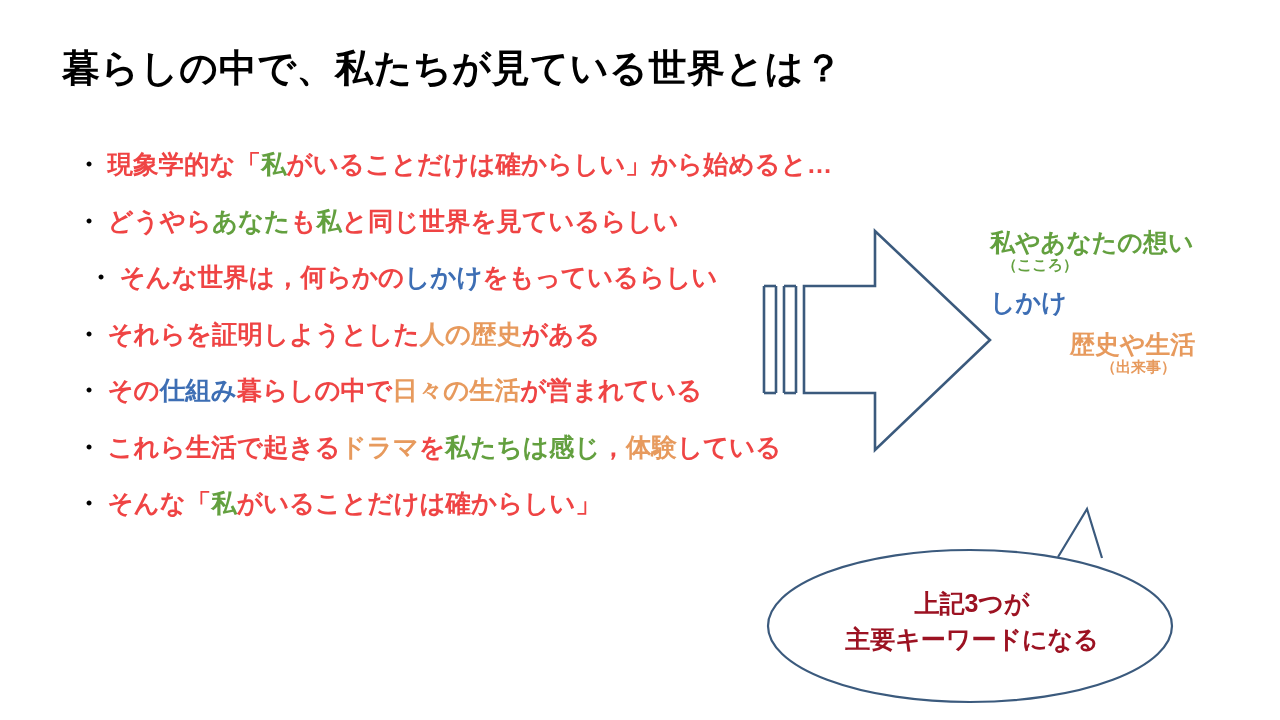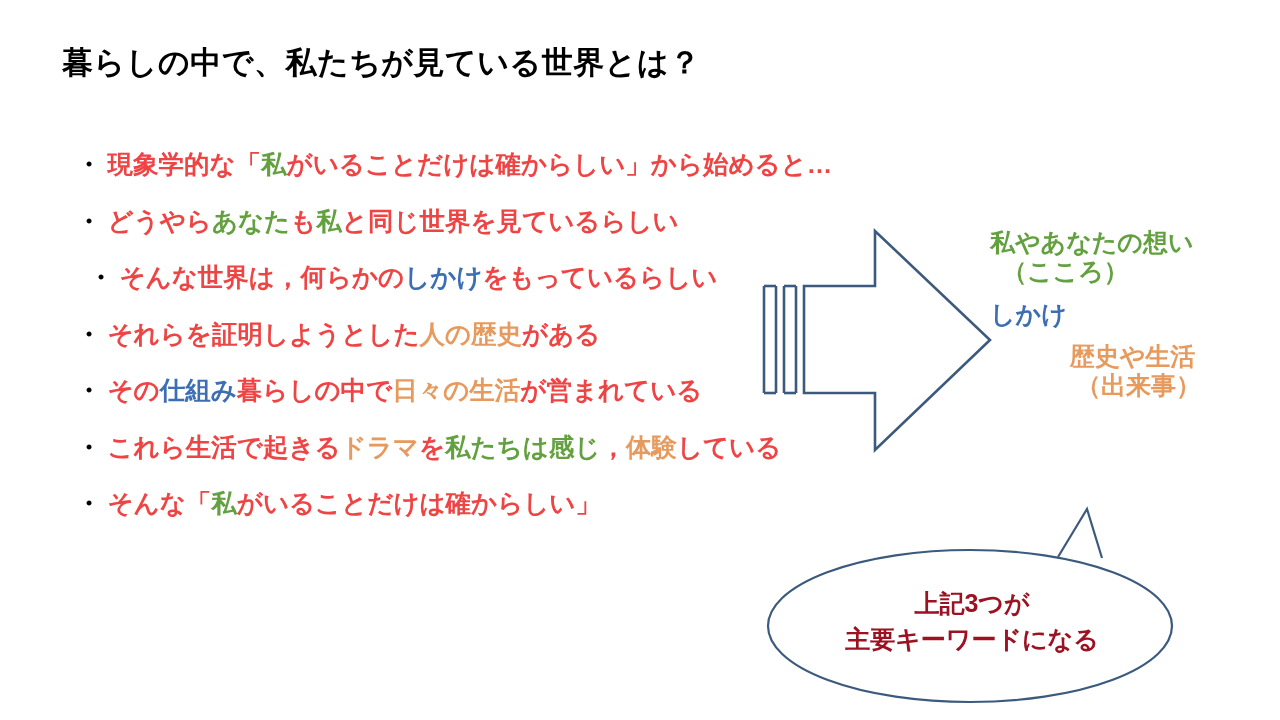--- a/index.html
+++ b/index.html
@@ -22,27 +22,26 @@
     width: 1280px;
     height: 720px;
     background: #ffffff;
   }
 
   
   #slide-title {
     position: absolute;
     left: 62px;
     top: 47px;
-    font-size: 31px;
+    font-size: 38px;
     font-weight: bold;
     letter-spacing: 0.5px;
     color: #000000;
     white-space: nowrap;
     line-height: 1.15;
-    font-family: Liberation Mono, monospace;
   }
 
   
   #bullet-list {
     position: absolute;
     left: 76px;
     top: 150px;
     width: 790px;
   }
   .bullet-row {
@@ -75,21 +74,21 @@
     width: 285px;
   }
   .kw-block { margin-bottom: 14px; }
   .kw-main {
     font-size: 25px;
     font-weight: bold;
     line-height: 1.12;
     white-space: nowrap;
   }
   .kw-sub {
-    font-size: 25px;
+    font-size: 15px;
     font-weight: bold;
     line-height: 1.2;
     margin-left: 12px;
     white-space: nowrap;
   }
   .kw-green  { color: #63a03f; }
   .kw-blue   { color: #3d6eb4; }
   .kw-orange { color: #e79a5d; text-align: center; }
 
   

